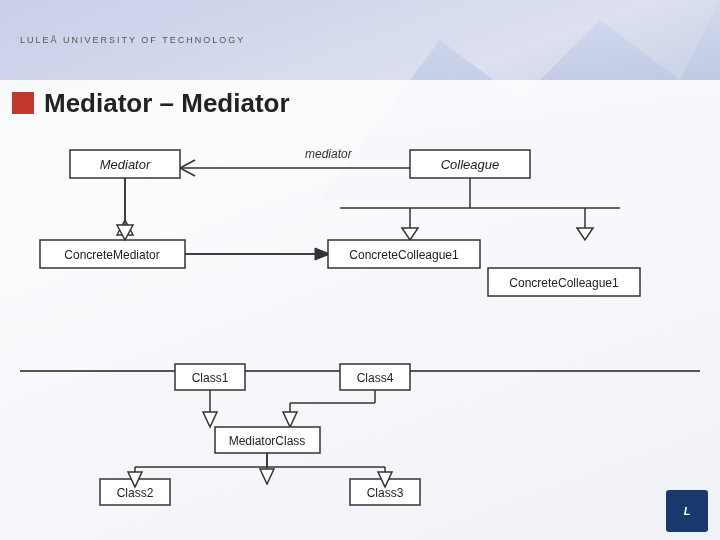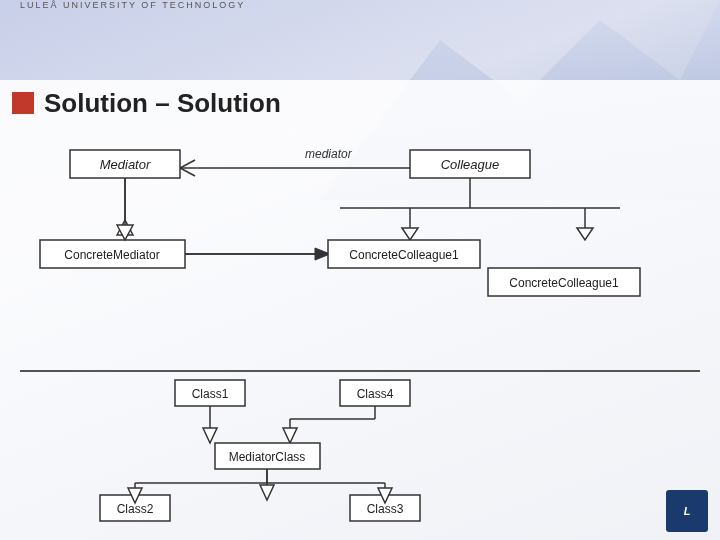--- a/index.html
+++ b/index.html
@@ -43,21 +43,21 @@
       z-index: 1;
     }
 
     .header-bar {
       position: absolute;
       top: 0; left: 0;
       width: 608px;
       height: 80px;
       z-index: 2;
       display: flex;
-      align-items: flex-start;
+      align-items: center;
       padding: 0 20px;
     }
 
     .university-logo {
       font-size: 9px;
       letter-spacing: 2px;
       color: #555;
       font-weight: normal;
       text-transform: uppercase;
     }
@@ -105,21 +105,21 @@
       top: 370px;
       left: 20px;
       width: 680px;
       height: 2px;
       background: #555;
       z-index: 3;
     }
 
     .bottom-area {
       position: absolute;
-      top: 375px;
+      top: 359px;
       left: 20px;
       width: 680px;
       height: 165px;
       z-index: 3;
     }
 
     .ltu-logo {
       position: absolute;
       bottom: 8px;
       right: 12px;
@@ -148,21 +148,21 @@
 <div class="background"></div>
 <div class="bg-mountain"></div>
 <div class="white-overlay"></div>
 
 <div class="header-bar">
   <span class="university-logo">LULEÅ UNIVERSITY OF TECHNOLOGY</span>
 </div>
 
 <div class="red-square"></div>
 
-<div class="slide-title">Solution – Solution</div>
+<div class="slide-title">Mediator – Mediator</div>
 
 <div class="diagram-area">
   <svg class="diagram-svg">
 
     <text x="285" y="18" font-size="12" font-style="italic" fill="#333">mediator</text>
 
     <line x1="390" y1="28" x2="160" y2="28" stroke="#333" stroke-width="1.5"></line>
 
     <polyline points="175,20 160,28 175,36" fill="none" stroke="#333" stroke-width="1.5"></polyline>
 

